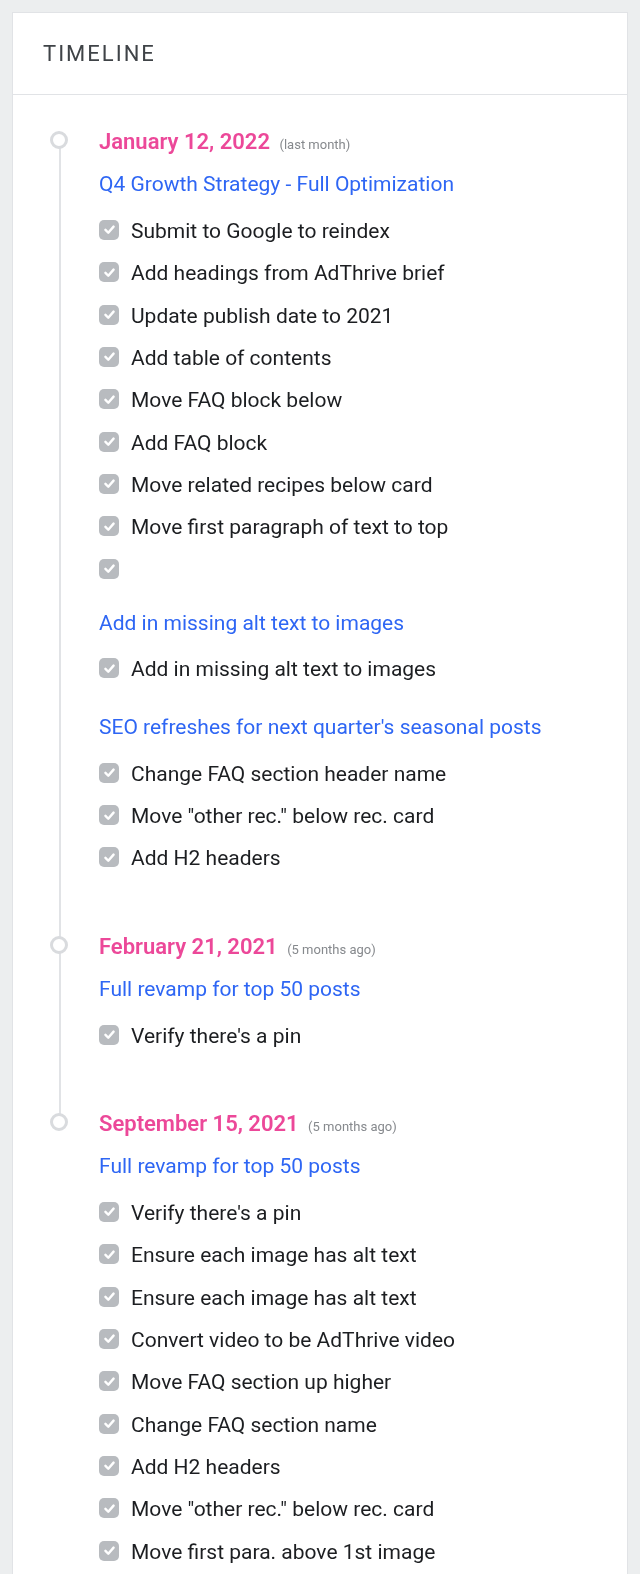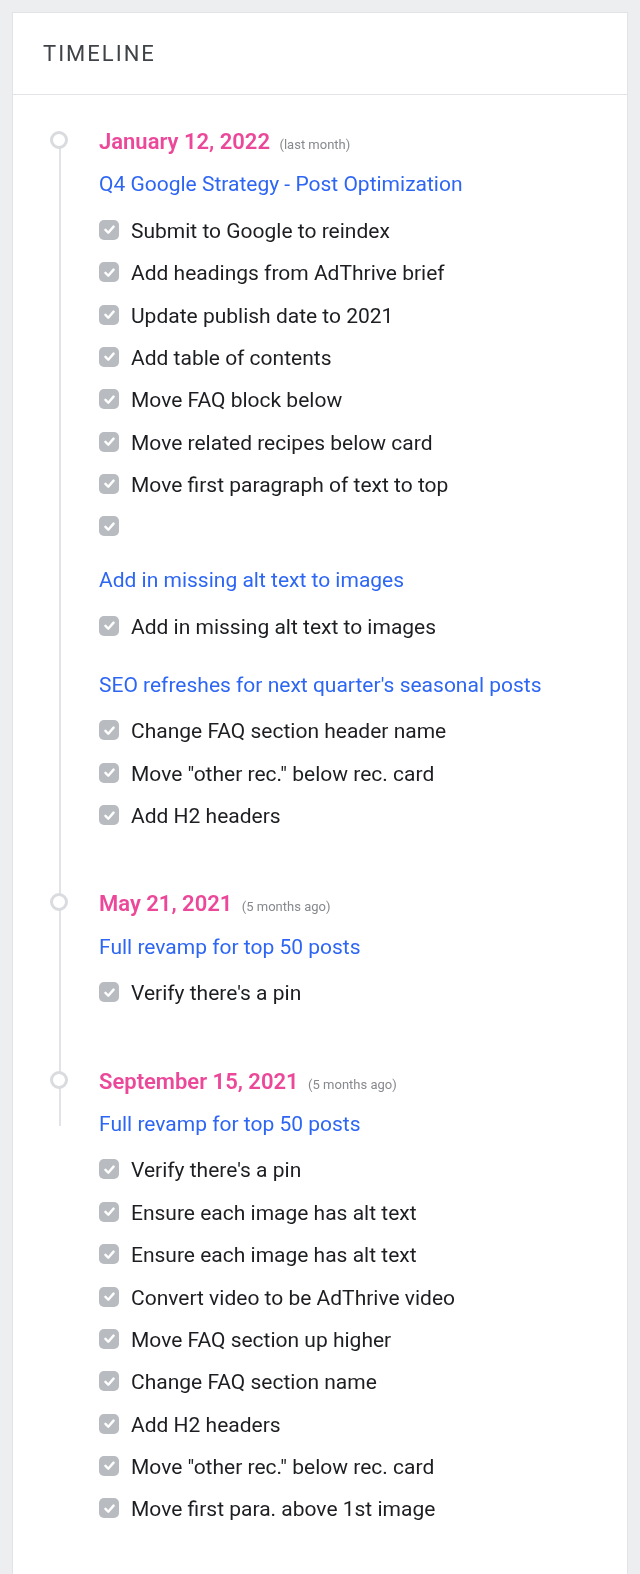--- a/index.html
+++ b/index.html
@@ -104,21 +104,21 @@
 <div class="panel">
   <div class="panel-header">
     <div class="panel-title">TIMELINE</div>
   </div>
   <div class="timeline" id="timeline">
     <div class="rail" id="rail" style="height: 981.344px; bottom: auto;"></div>
   <div class="entry">
         <div class="node"></div>
         <div class="date-line"><span class="date-text">January 12, 2022</span> <span class="rel-time">(last month)</span></div>
         <div class="group">
-          <a class="group-link">Q4 Google Strategy - Post Optimization</a>
+          <a class="group-link">Q4 Growth Strategy - Full Optimization</a>
           <div class="task">
             <span class="cb">
               <svg viewBox="0 0 16 16" fill="none" stroke="#ffffff" stroke-width="3" stroke-linecap="round" stroke-linejoin="round">
                 <polyline points="3 8.5 6.5 12 13 4.5"></polyline>
               </svg>
             </span>
             <span class="task-text">Submit to Google to reindex</span>
           </div>
           <div class="task">
             <span class="cb">
@@ -144,20 +144,28 @@
             </span>
             <span class="task-text">Add table of contents</span>
           </div>
           <div class="task">
             <span class="cb">
               <svg viewBox="0 0 16 16" fill="none" stroke="#ffffff" stroke-width="3" stroke-linecap="round" stroke-linejoin="round">
                 <polyline points="3 8.5 6.5 12 13 4.5"></polyline>
               </svg>
             </span>
             <span class="task-text">Move FAQ block below</span>
+          </div>
+          <div class="task">
+            <span class="cb">
+              <svg viewBox="0 0 16 16" fill="none" stroke="#ffffff" stroke-width="3" stroke-linecap="round" stroke-linejoin="round">
+                <polyline points="3 8.5 6.5 12 13 4.5"></polyline>
+              </svg>
+            </span>
+            <span class="task-text">Add FAQ block</span>
           </div>
           <div class="task">
             <span class="cb">
               <svg viewBox="0 0 16 16" fill="none" stroke="#ffffff" stroke-width="3" stroke-linecap="round" stroke-linejoin="round">
                 <polyline points="3 8.5 6.5 12 13 4.5"></polyline>
               </svg>
             </span>
             <span class="task-text">Move related recipes below card</span>
           </div>
           <div class="task">
@@ -210,21 +218,21 @@
               <svg viewBox="0 0 16 16" fill="none" stroke="#ffffff" stroke-width="3" stroke-linecap="round" stroke-linejoin="round">
                 <polyline points="3 8.5 6.5 12 13 4.5"></polyline>
               </svg>
             </span>
             <span class="task-text">Add H2 headers</span>
           </div>
         </div>
       </div>
       <div class="entry">
         <div class="node"></div>
-        <div class="date-line"><span class="date-text">May 21, 2021</span> <span class="rel-time">(5 months ago)</span></div>
+        <div class="date-line"><span class="date-text">February 21, 2021</span> <span class="rel-time">(5 months ago)</span></div>
         <div class="group">
           <a class="group-link">Full revamp for top 50 posts</a>
           <div class="task">
             <span class="cb">
               <svg viewBox="0 0 16 16" fill="none" stroke="#ffffff" stroke-width="3" stroke-linecap="round" stroke-linejoin="round">
                 <polyline points="3 8.5 6.5 12 13 4.5"></polyline>
               </svg>
             </span>
             <span class="task-text">Verify there's a pin</span>
           </div>

